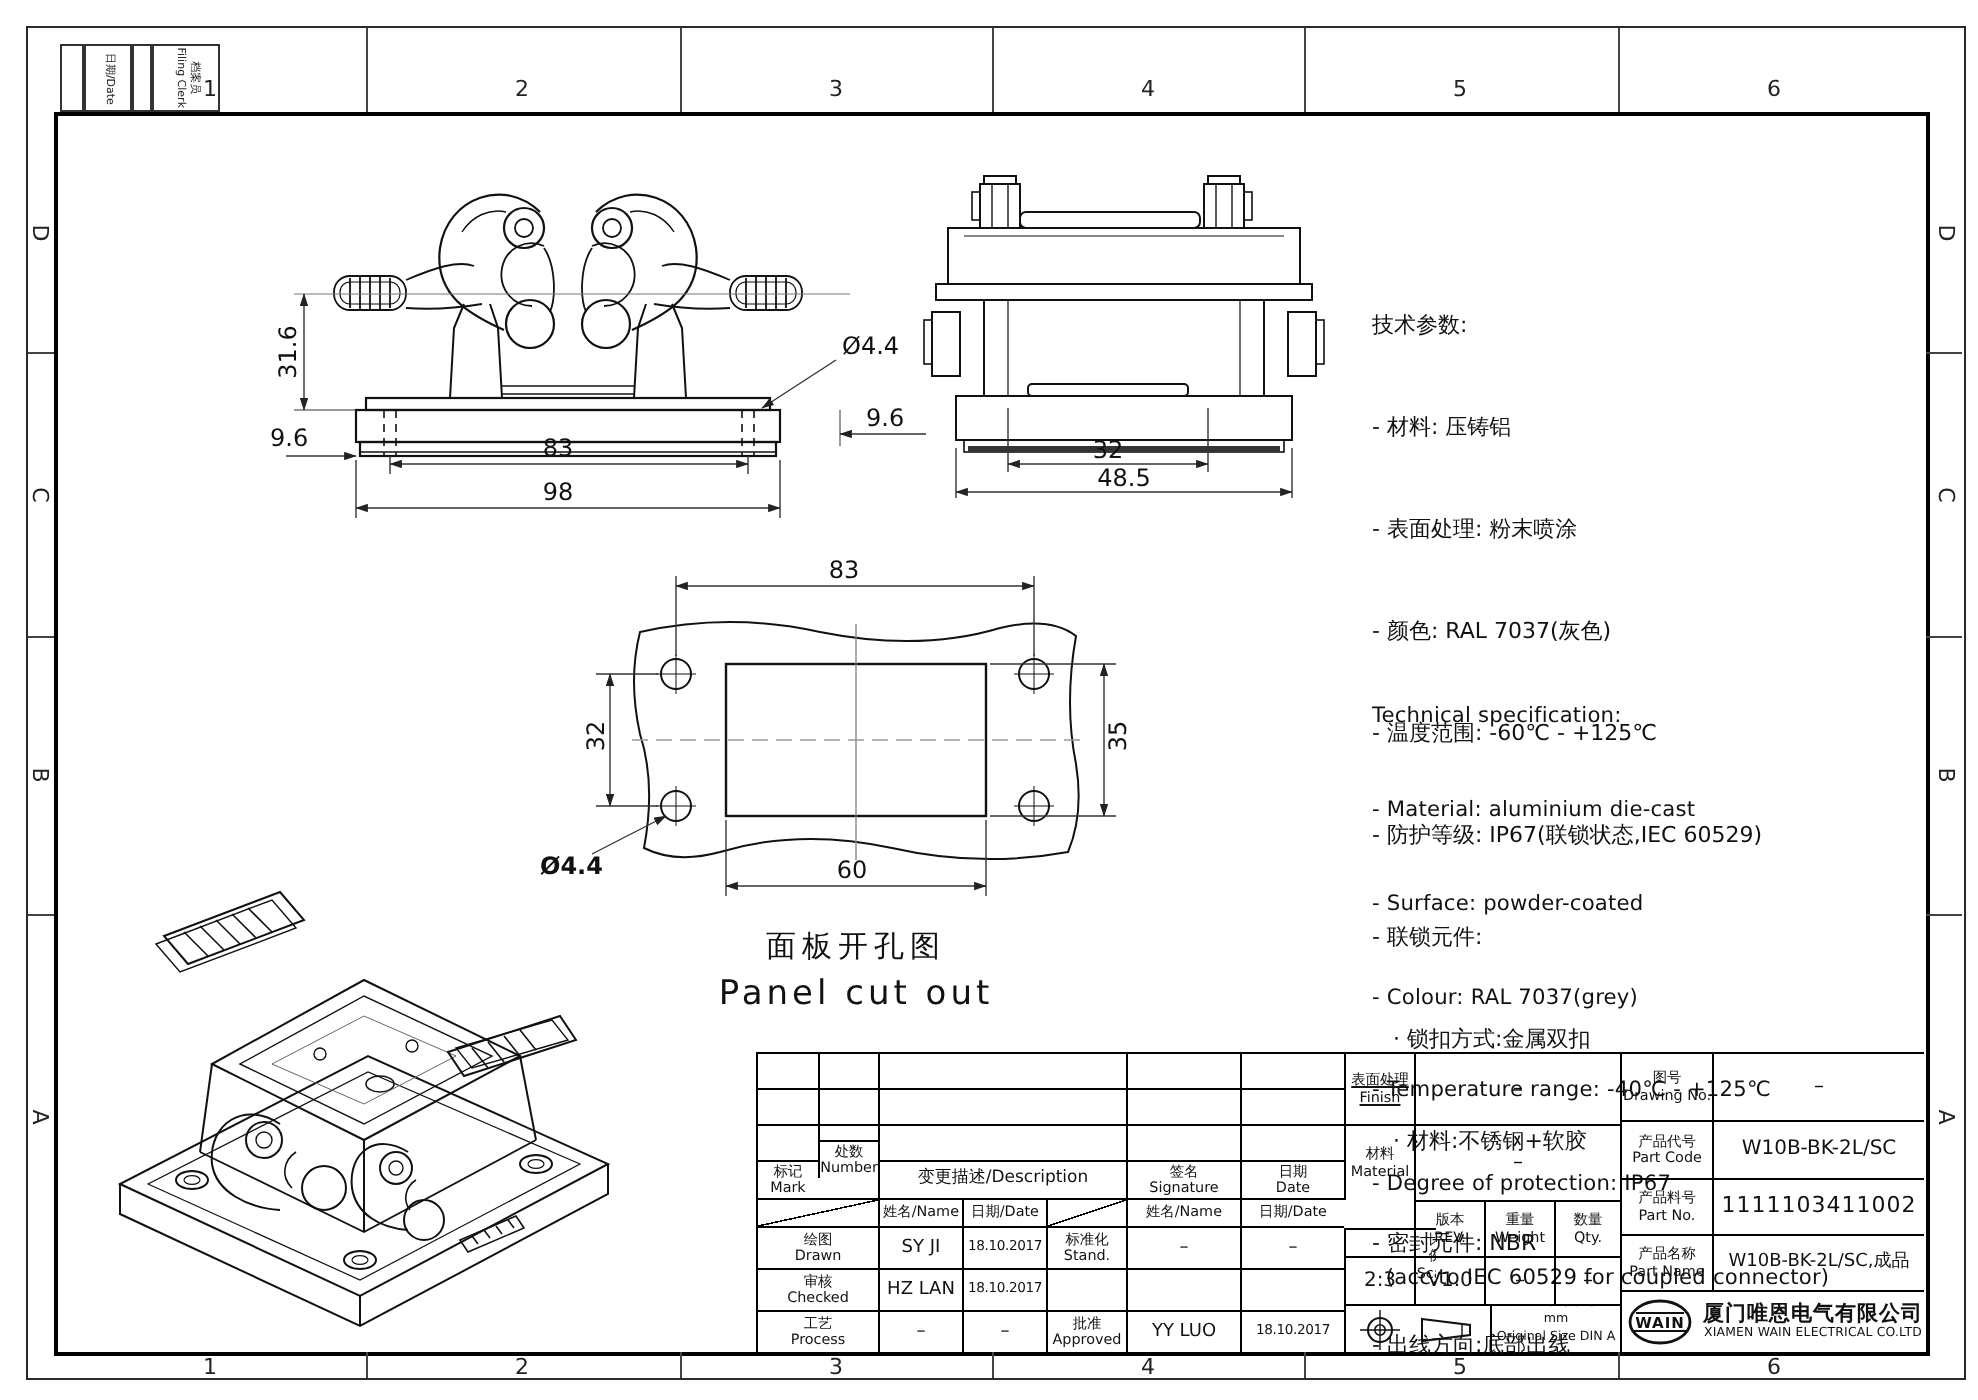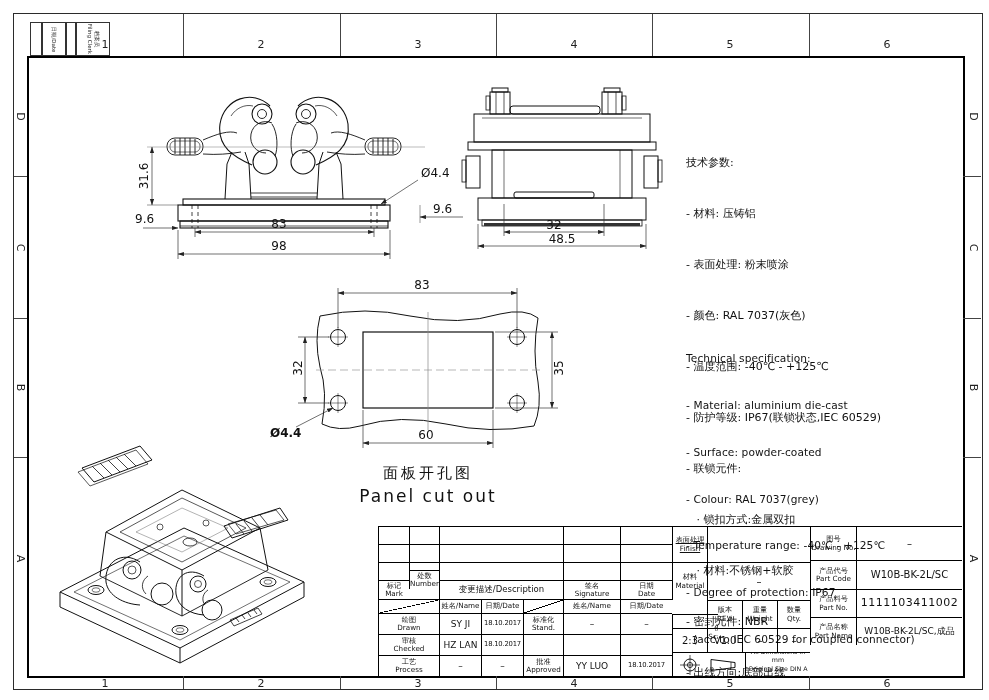--- a/index.html
+++ b/index.html
@@ -367,21 +367,21 @@
           <line x1="206" y1="186" x2="209" y2="190"></line>
       </g>
     </g>
   </svg>
 
   <div class="abs specs specs-cn" style="left:686px;top:120px;width:290px;">
     <div>技术参数:</div>
     <div>- 材料: 压铸铝</div>
     <div>- 表面处理: 粉末喷涂</div>
     <div>- 颜色: RAL 7037(灰色)</div>
-    <div>- 温度范围: -40℃ - +125℃</div>
+    <div>- 温度范围: -60℃ - +125℃</div>
     <div>- 防护等级: IP67(联锁状态,IEC 60529)</div>
     <div>- 联锁元件:</div>
     <div>   · 锁扣方式:金属双扣</div>
     <div>   · 材料:不锈钢+软胶</div>
     <div>- 密封元件: NBR</div>
     <div>- 出线方向:底部出线</div>
   </div>
   <div class="abs specs specs-en" style="left:686px;top:320px;width:292px;">
     <div>Technical specification:</div>
     <div>- Material: aluminium die-cast</div>
@@ -587,15 +587,27 @@
         <span>1111103411002</span>
       </div>
     <div class="c" style="left:432px;top:91px;width:46px;height:28px;">
       <span>产品名称</span>
         <span>Part Name</span>
     </div>
     <div class="c v" style="left:478px;top:91px;width:106px;height:28px;">
         <span>W10B-BK-2L/SC,成品</span>
       </div>
 
+    <div class="c" style="left:432px;top:119px;width:152px;height:31px;flex-direction:row;gap:4px;">
+      <svg width="36" height="27" viewBox="0 0 36 27">
+        <ellipse cx="18" cy="13" rx="15" ry="10.5" fill="none" stroke="#111" stroke-width="1.4"></ellipse>
+        <line x1="6" y1="8.5" x2="30" y2="8.5" stroke="#111" stroke-width="0.9"></line>
+        <line x1="5" y1="17.5" x2="31" y2="17.5" stroke="#111" stroke-width="0.9"></line>
+        <text x="18" y="15.8" text-anchor="middle" style="font-size:7.5px;font-weight:bold;letter-spacing:.5px;">WAIN</text>
+      </svg>
+      <div style="display:flex;flex-direction:column;align-items:center;">
+        <span class="company-cn">厦门唯恩电气有限公司</span>
+        <span class="company-en">XIAMEN WAIN ELECTRICAL CO.LTD</span>
+      </div>
+    </div>
   </div>
 
 </div>
 
 </body></html>

